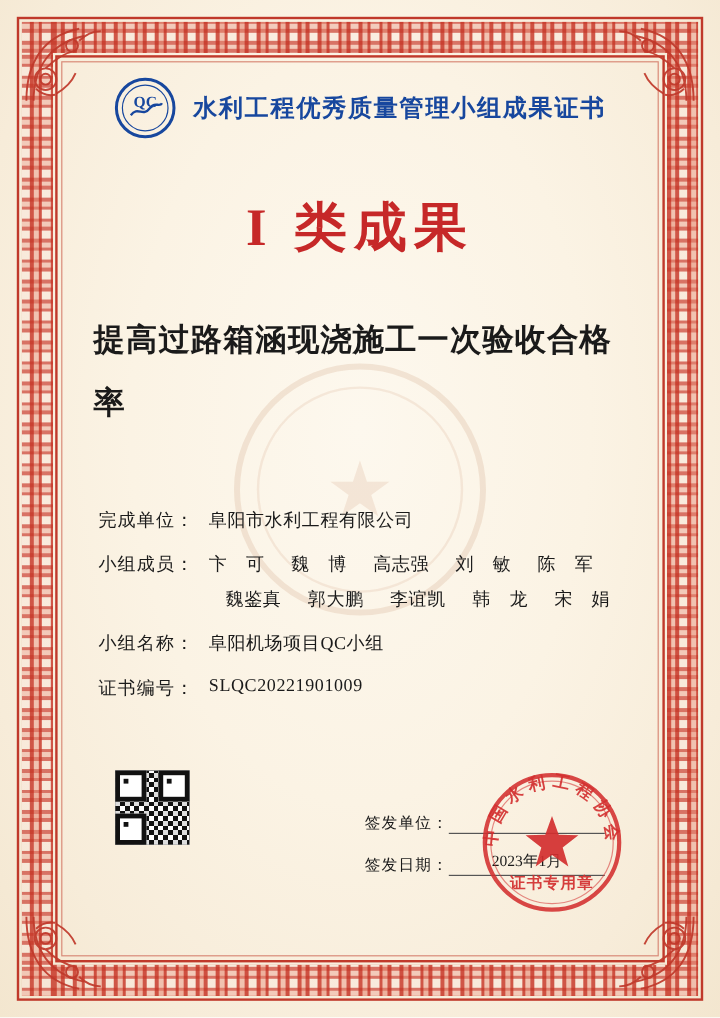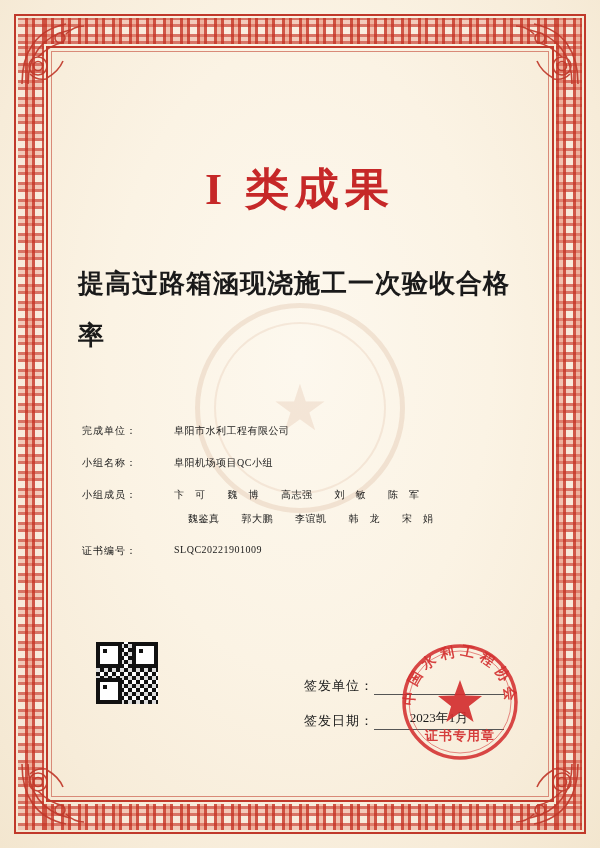--- a/index.html
+++ b/index.html
@@ -165,21 +165,21 @@
     font-weight: bold;
     font-family: "Liberation Serif", "DejaVu Serif", serif;
     letter-spacing: 1px;
   }
 
   .fields {
     position: absolute;
     top: 424px;
     left: 82px;
     right: 82px;
-    font-size: 10px;
+    font-size: 15px;
     color: #1a1a1a;
     font-family: "Liberation Serif", "DejaVu Serif", serif;
   }
   .field-row {
     display: flex;
     align-items: flex-start;
     margin-bottom: 18px;
   }
   .field-label {
     width: 92px;
@@ -341,35 +341,41 @@
       <circle cx="44" cy="22" r="5"></circle>
       <path d="M50 18 C56 12 62 10 68 10"></path>
       <path d="M31 62 C38 58 44 52 47 45"></path>
     </svg>
   </div>
 
   <div class="watermark">
     <span class="wm-star">★</span>
   </div>
 
+  <div class="header">
+    <div class="logo">
+      <svg viewBox="0 0 52 52" xmlns="http://www.w3.org/2000/svg">
+        <circle cx="26" cy="26" r="24" fill="none" stroke="#17479e" stroke-width="2.5"></circle>
+        <circle cx="26" cy="26" r="19" fill="none" stroke="#17479e" stroke-width="1"></circle>
+        <path d="M14 32 C20 24 24 34 30 26 C34 20 38 26 40 22" fill="none" stroke="#17479e" stroke-width="2"></path>
+        <text x="26" y="25" font-size="13" font-family="Liberation Serif, serif" fill="#17479e" text-anchor="middle" font-weight="bold">QC</text>
+      </svg>
+    </div>
+    <div class="header-title">水利工程优秀质量管理小组成果证书</div>
+  </div>
 
   <div class="grade">I 类成果</div>
 
   <div class="project-title">提高过路箱涵现浇施工一次验收合格率</div>
 
   <div class="fields">
 
     <div class="field-row">
       <div class="field-label">完成单位：</div>
       <div class="field-value">阜阳市水利工程有限公司</div>
-    </div>
-
-    <div class="field-row">
-      <div class="field-label">小组名称：</div>
-      <div class="field-value">阜阳机场项目QC小组</div>
     </div>
 
     <div class="field-row members">
       <div class="field-label">小组成员：</div>
       <div class="field-value">
         <div class="members-line">
           <span class="member">卞　可</span>
           <span class="member">魏　博</span>
           <span class="member">高志强</span>
           <span class="member">刘　敏</span>
@@ -378,20 +384,25 @@
         <div class="members-line second">
           <span class="member">魏鉴真</span>
           <span class="member">郭大鹏</span>
           <span class="member">李谊凯</span>
           <span class="member">韩　龙</span>
           <span class="member">宋　娟</span>
         </div>
       </div>
     </div>
 
+    <div class="field-row">
+      <div class="field-label">小组名称：</div>
+      <div class="field-value">阜阳机场项目QC小组</div>
+    </div>
+
     <div class="field-row cert-no">
       <div class="field-label">证书编号：</div>
       <div class="field-value">SLQC20221901009</div>
     </div>
 
   </div>
 
   <div class="qr">
     <div class="qr-inner">
       <div class="qr-eye tl"></div>

